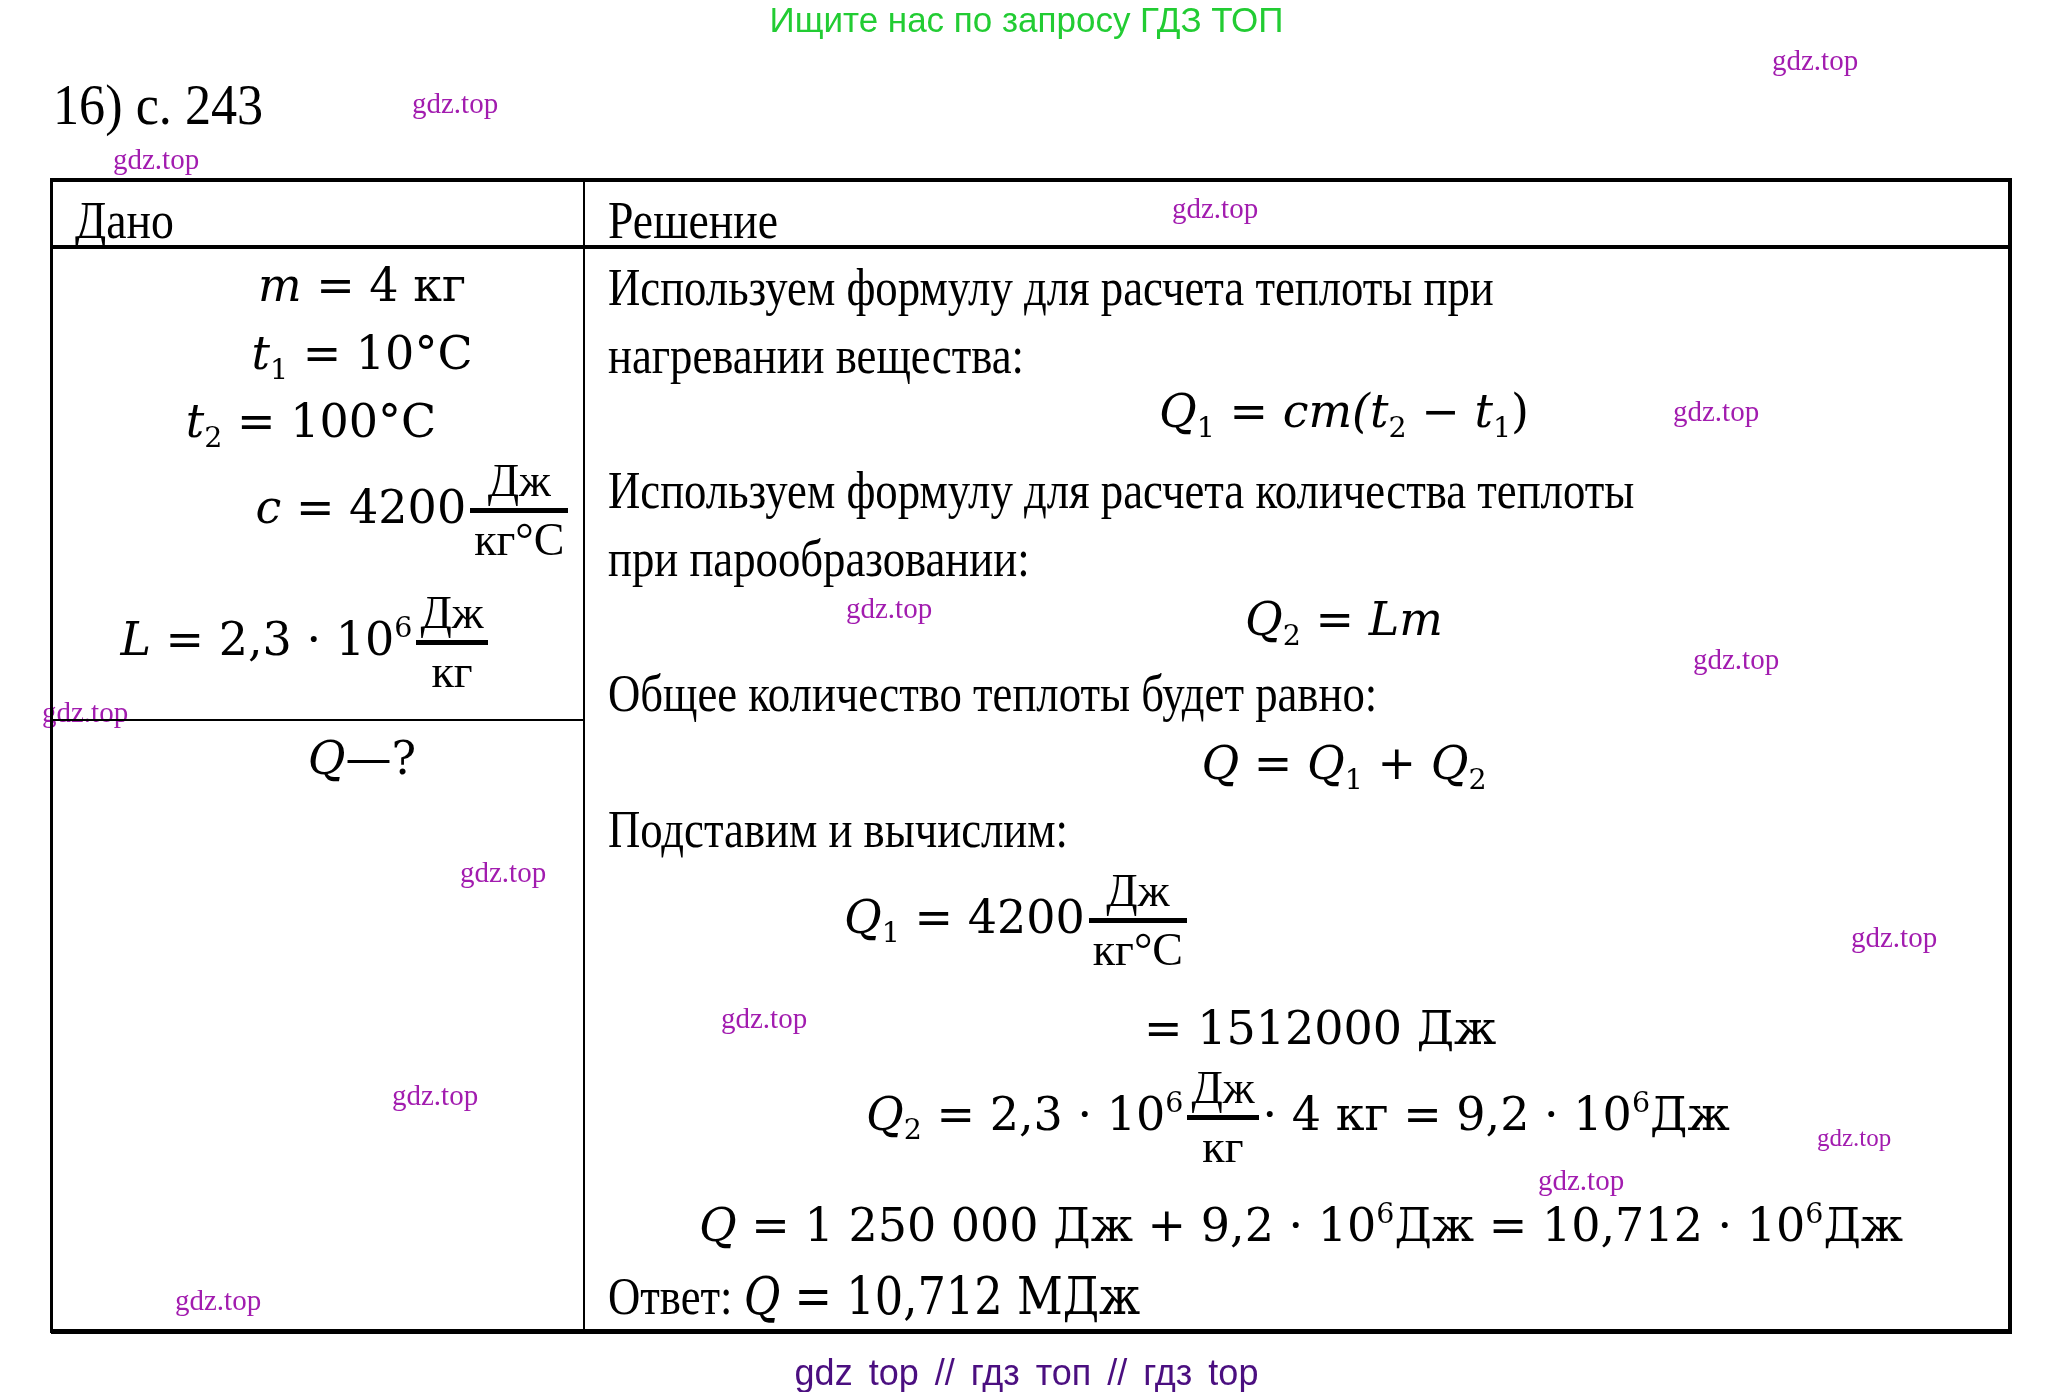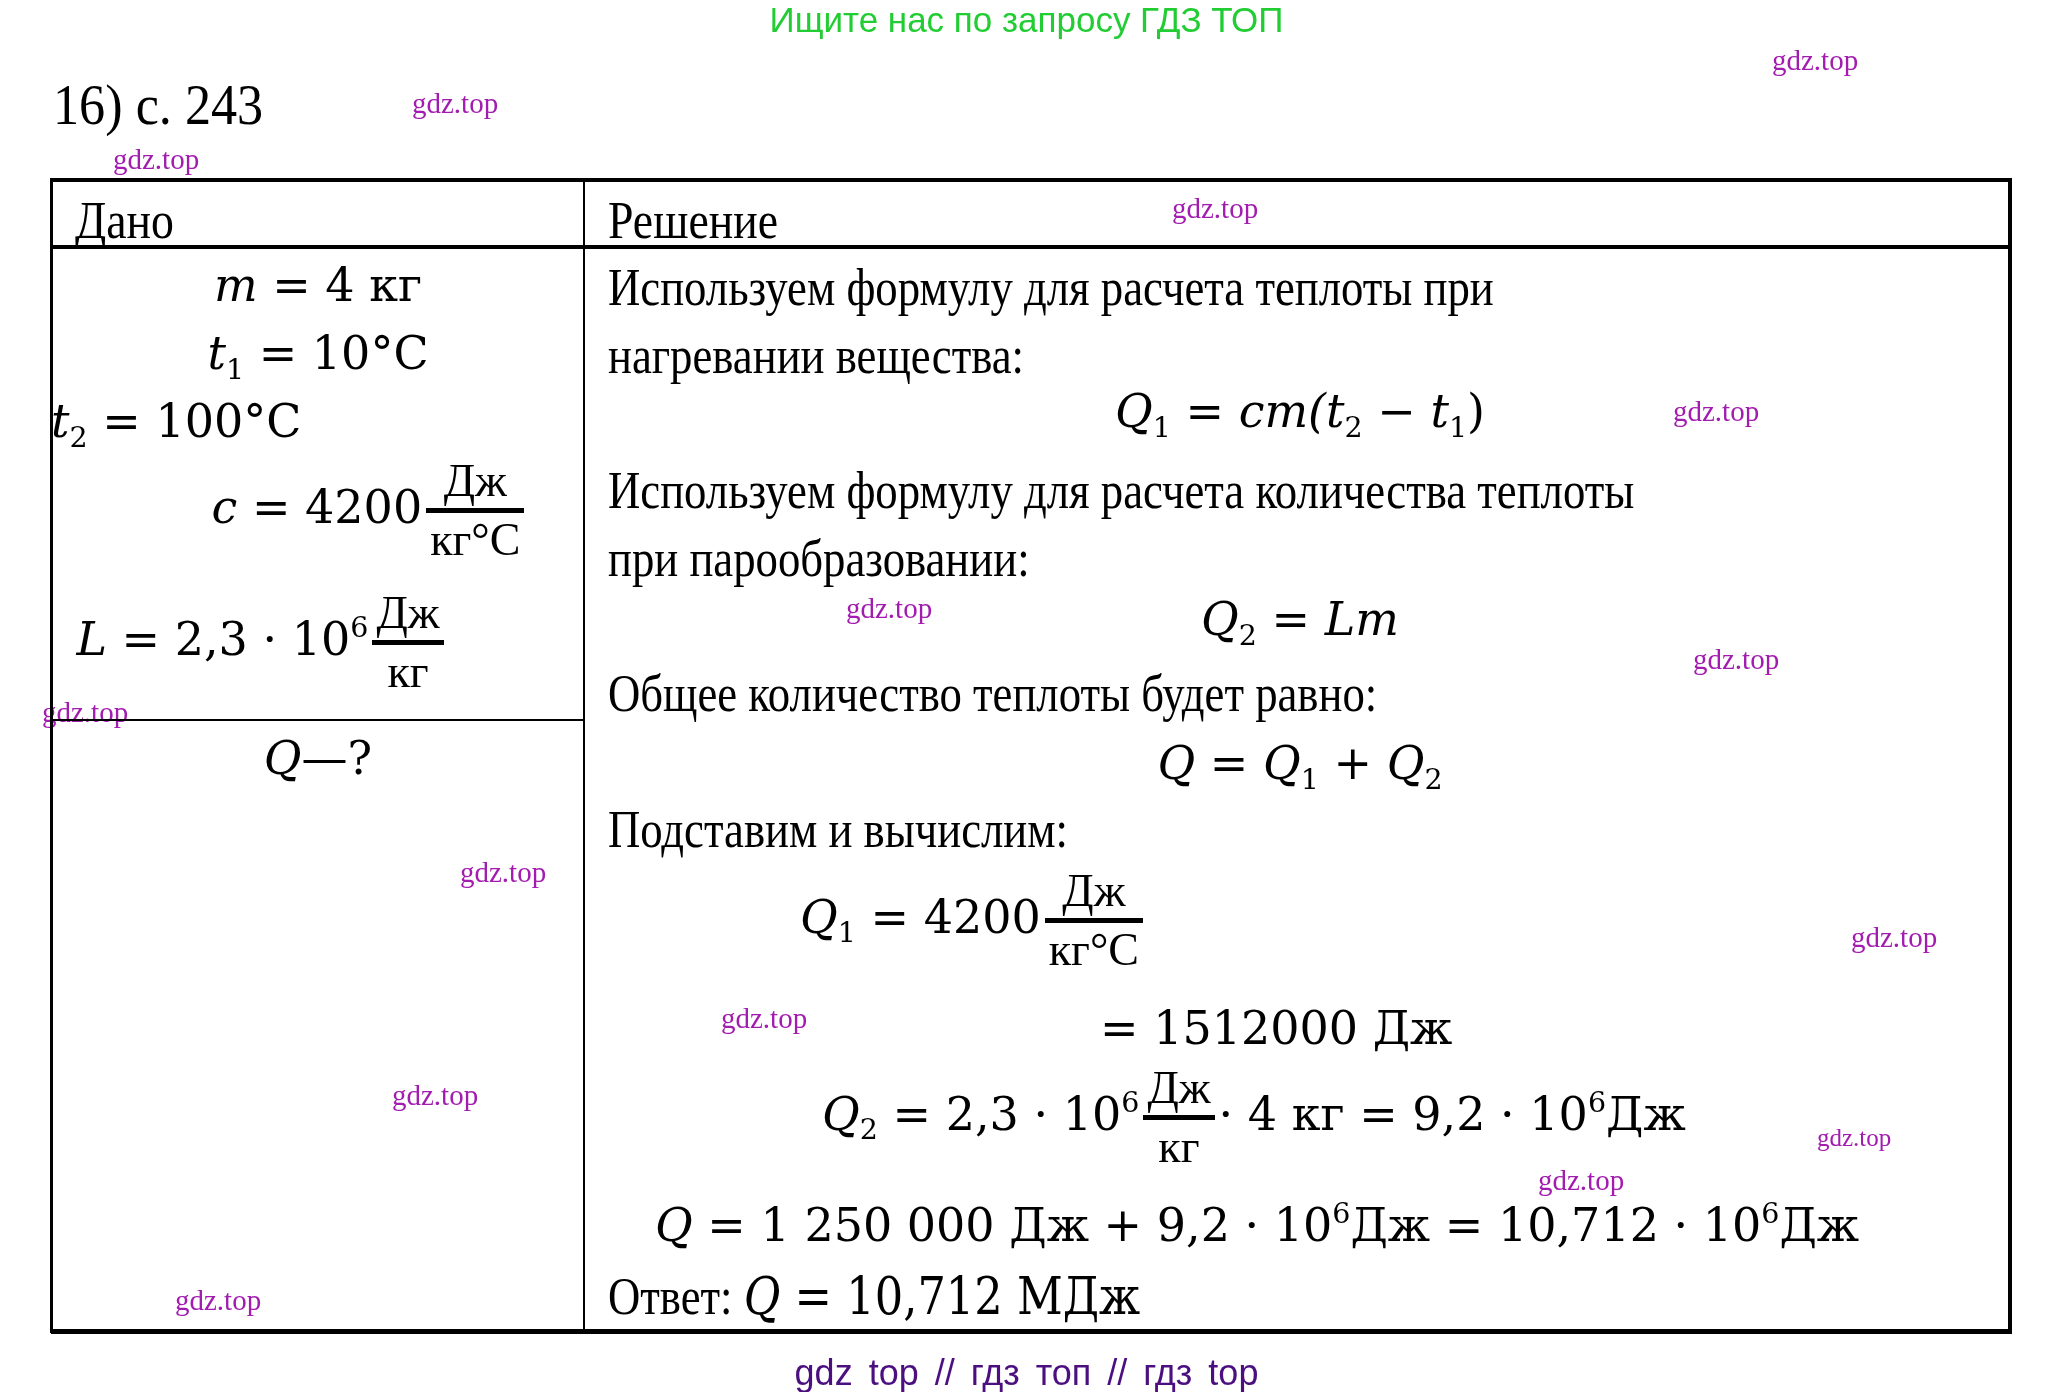--- a/index.html
+++ b/index.html
@@ -17,21 +17,21 @@
 
   .promo { left:0; width:2053px; text-align:center; top:0; font-size:35px; color:#22cc33; }
   .title { left:53px; top:76px; font-size:58px; line-height:1; transform:scaleX(0.9); transform-origin:left; }
 
   
   .hline { position:absolute; background:#000; }
   .vline { position:absolute; background:#000; }
 
   .hdr { font-size:52px; line-height:1; transform:scaleX(0.88); transform-origin:left; }
   .txt { font-size:52px; line-height:1; transform:scaleX(0.86); transform-origin:left; }
-  .m { font-size:46px; line-height:1; }
+  .m { font-size:46px; line-height:1;padding-left:44px; }
   .frac { display:inline-block; vertical-align:middle; text-align:center; line-height:1; margin:0 4px; }
   .frac .num { display:block; padding:0 4px 4px 4px; border-bottom:5px solid #000; }
   .frac .den { display:block; padding:4px 4px 0 4px; }
   .center-row { left:590px; width:1420px; text-align:center; }
 
   .footer { left:0; width:2053px; text-align:center; top:1352px; font-size:36px; color:#4b0f80; word-spacing:6px; }
 </style>
 </head>
 <body>
 
@@ -66,21 +66,21 @@
 <div class="abs serif hdr" style="left:75px;top:195px;">Дано</div>
 <div class="abs serif hdr" style="left:608px;top:195px;">Решение</div>
 
 <div>
   <div class="abs math m" style="left:51px;width:534px;text-align:center;top:262px;">
     <span class="i">m</span><span> = 4 кг</span>
   </div>
   <div class="abs math m" style="left:51px;width:534px;text-align:center;top:330px;">
     <span class="i">t</span><sub>1</sub><span> = 10°C</span>
   </div>
-  <div class="abs math m" style="left:51px;width:432px;top:398px;">
+  <div class="abs math m" style="left:51px;width:432px;text-align:center;top:398px;">
     <span class="i">t</span><sub>2</sub><span> = 100°C</span>
   </div>
   <div class="abs math m" style="left:51px;width:638px;text-align:center;top:458px;">
     <span class="i">c</span><span> = 4200</span><span class="frac serif"><span class="num">Дж</span><span class="den">кг°C</span></span>
   </div>
   <div class="abs math m" style="left:51px;width:422px;text-align:center;top:590px;">
     <span class="i">L</span><span> = 2,3 · 10</span><sup>6</sup><span class="frac serif"><span class="num">Дж</span><span class="den">кг</span></span>
   </div>
   <div class="abs math m" style="left:51px;width:534px;text-align:center;top:735px;">
     <span class="i">Q</span><span>—?</span>

